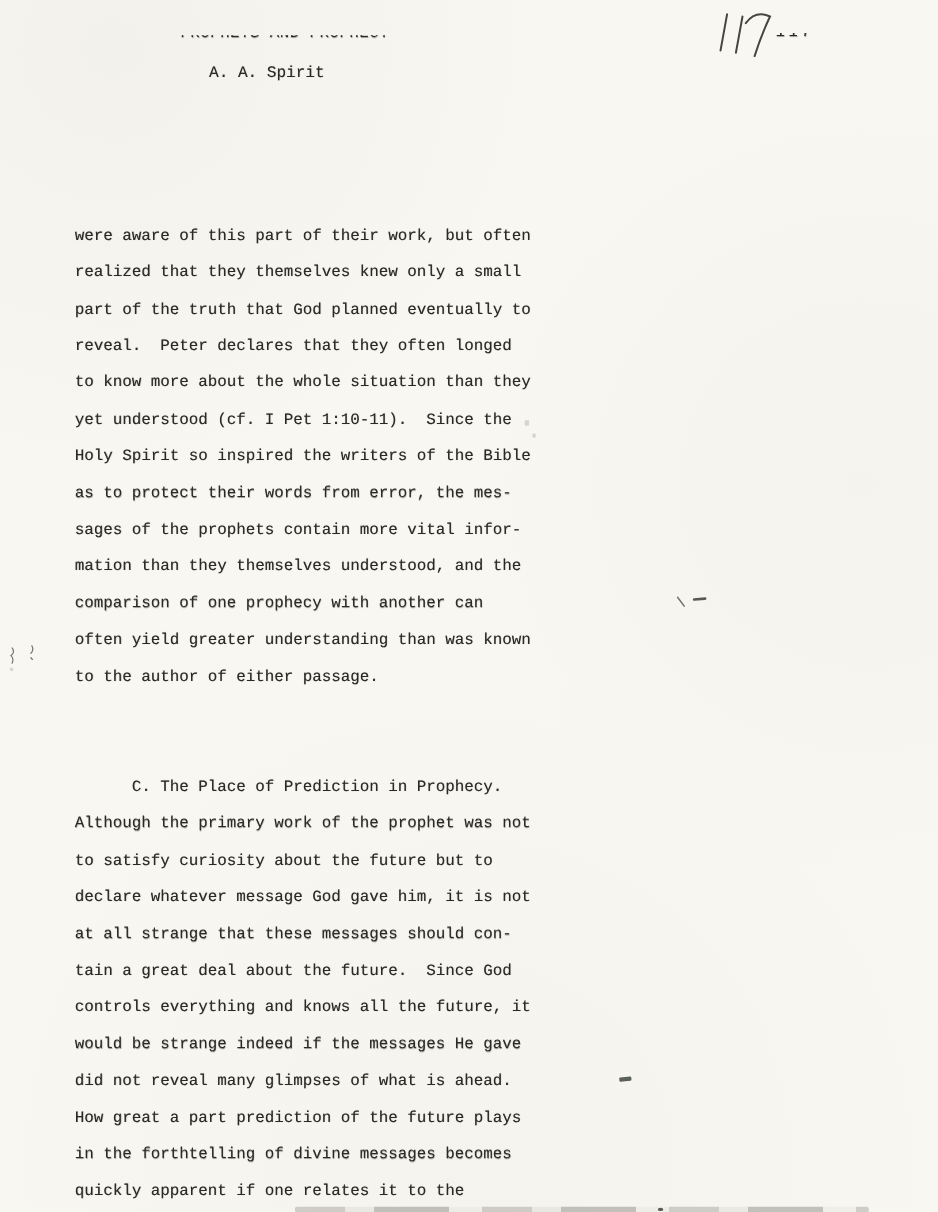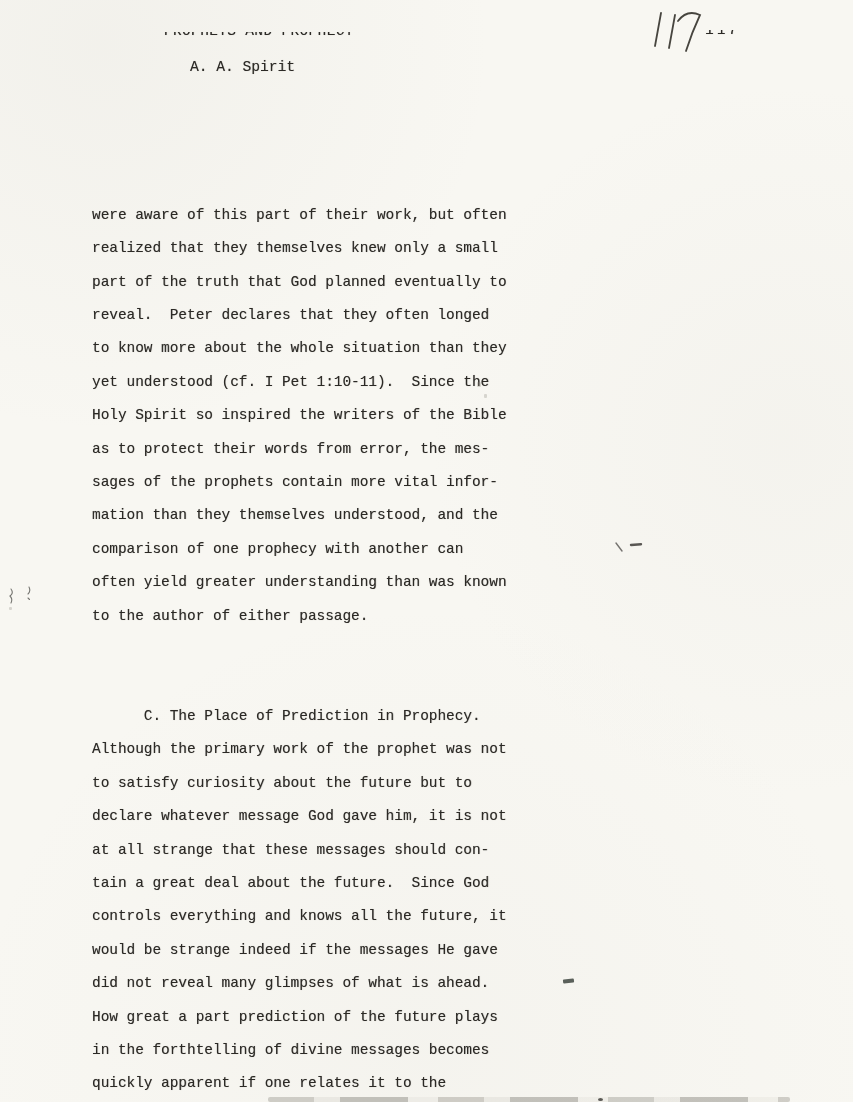--- a/index.html
+++ b/index.html
@@ -43,21 +43,21 @@
 
   .body-text {
     position: absolute;
     left: 68px;
     top: 132px;
     width: 440px;
     font-size: 14.4px;
     line-height: 33.4px;
     white-space: pre;
   }
-  .body-text .para { white-space: pre; margin-left: 24px; }
+  .body-text .para { white-space: pre; }
 
   .handwritten-num {
     position: absolute;
     left: 645px;
     top: 7px;
     width: 64px;
     height: 46px;
   }
 
   .pencil-marks { position: absolute; }

